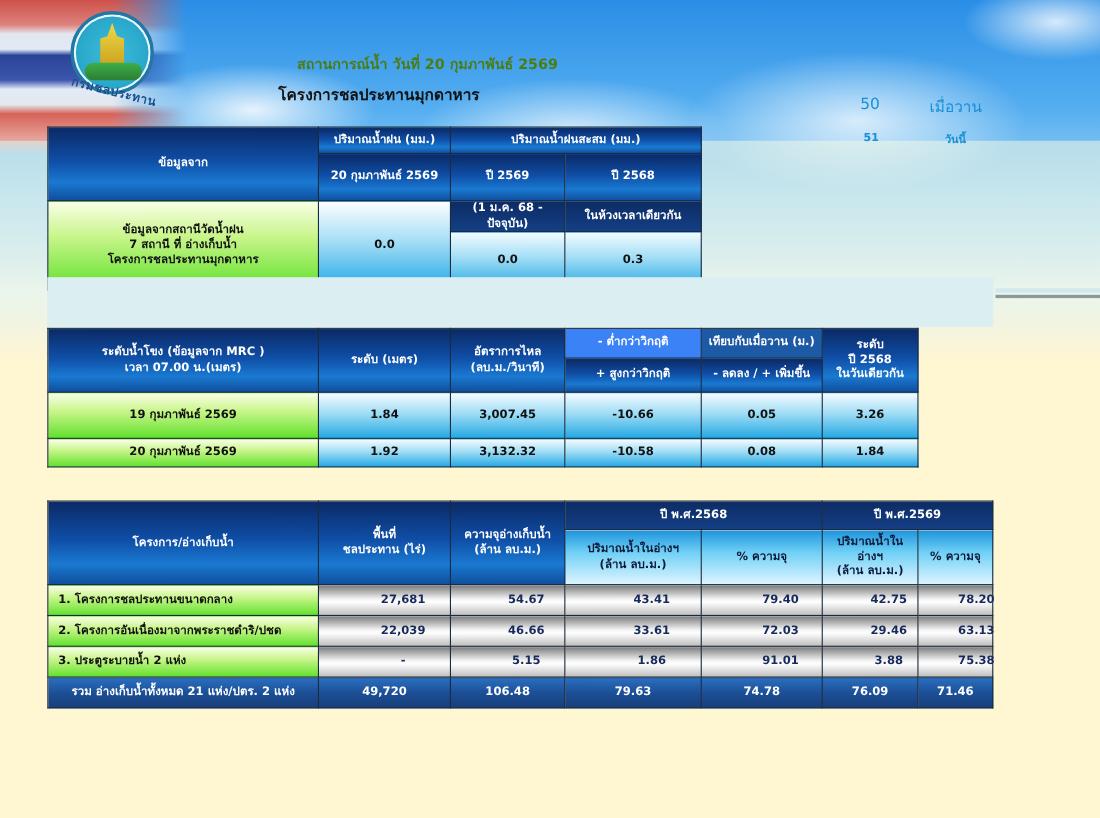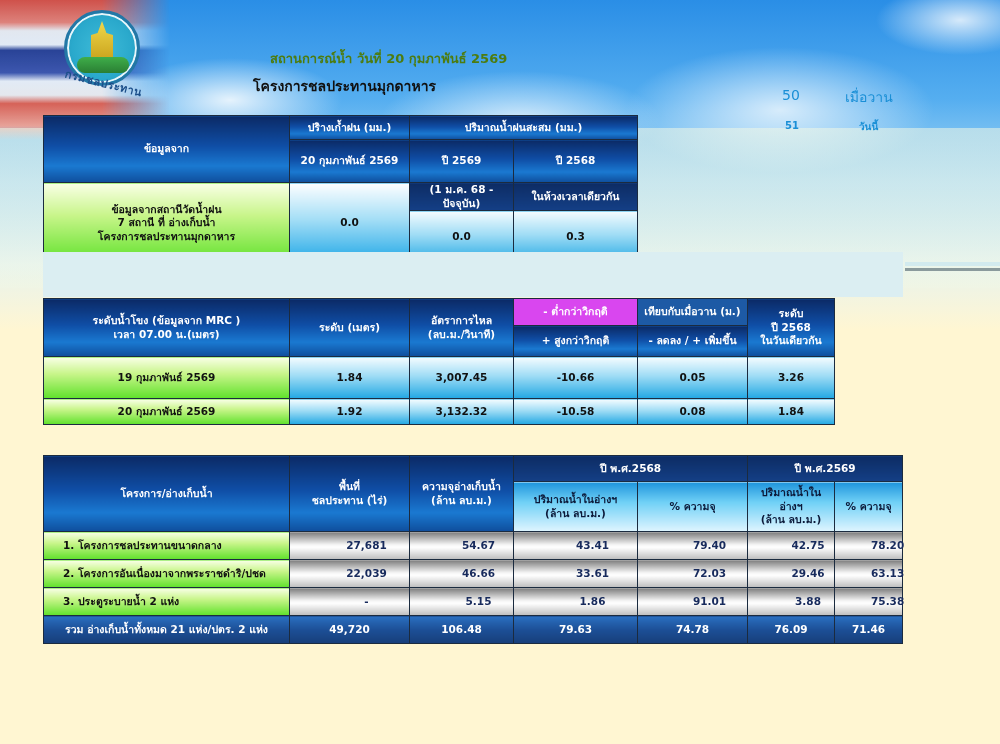--- a/index.html
+++ b/index.html
@@ -82,21 +82,21 @@
   }
   .silver {
     color: #172a5c;
     background: linear-gradient(180deg, #7e7e7e 0%, #f4f4f4 45%, #ffffff 55%, #bdbdbd 100%);
     padding-left: 36px;
   }
   .total {
     color: #fff;
     background: linear-gradient(180deg, #2a6fc0 0%, #1c4f96 50%, #173e7a 100%);
   }
-  .left { text-align: left; padding-left: 19px; }
+  .left { text-align: left; padding-left: 9px; }
 
   .t1 { left: 43px; top: 115px; width: 594px; }
   .banner { position: absolute; left: 43px; top: 252px; width: 860px; height: 45px; background: #dbeef2; }
   .t2 { left: 43px; top: 298px; width: 791px; }
   .t3 { left: 43px; top: 455px; width: 859px; }
 </style>
 </head>
 <body>
 
 <div class="sky"></div>
@@ -122,21 +122,21 @@
 <table class="t1">
   <colgroup>
       <col style="width:246px">
       <col style="width:120px">
       <col style="width:104px">
       <col style="width:124px">
     </colgroup>
   <tbody>
       <tr style="height:24px">
     <td class="hdr" rowspan="2">ข้อมูลจาก</td>
-    <td class="hdr">ปริางเก้ำฝน (มม.)</td>
+    <td class="hdr">ปริมาณน้ำฝน (มม.)</td>
     <td class="hdr" colspan="2">ปริมาณน้ำฝนสะสม (มม.)</td>
   </tr>
   <tr style="height:43px">
     <td class="hdr">20 กุมภาพันธ์ 2569</td>
     <td class="hdr">ปี 2569</td>
     <td class="hdr">ปี 2568</td>
   </tr>
   <tr style="height:15px">
     <td class="green" rowspan="2">
       <div>ข้อมูลจากสถานีวัดน้ำฝน</div>
@@ -169,21 +169,21 @@
       <tr style="height:27px">
     <td class="hdr" rowspan="2">
       <div>ระดับน้ำโขง (ข้อมูลจาก MRC )</div>
       <div>เวลา 07.00 น.(เมตร)</div>
     </td>
     <td class="hdr" rowspan="2">ระดับ (เมตร)</td>
     <td class="hdr" rowspan="2">
       <div>อัตราการไหล</div>
       <div>(ลบ.ม./วินาที)</div>
     </td>
-    <td class="hdr-dark" style="background:#d946ef">- ต่ำกว่าวิกฤติ</td>
+    <td class="hdr-dark" style="background:#3b82f6">- ต่ำกว่าวิกฤติ</td>
     <td class="hdr-dark" style="background:#1d5aa5">เทียบกับเมื่อวาน (ม.)</td>
     <td class="hdr" rowspan="2">
       <div>ระดับ</div>
       <div>ปี 2568</div>
       <div>ในวันเดียวกัน</div>
     </td>
   </tr>
   <tr style="height:31px">
     <td class="hdr">+ สูงกว่าวิกฤติ</td>
     <td class="hdr">- ลดลง / + เพิ่มขึ้น</td>

